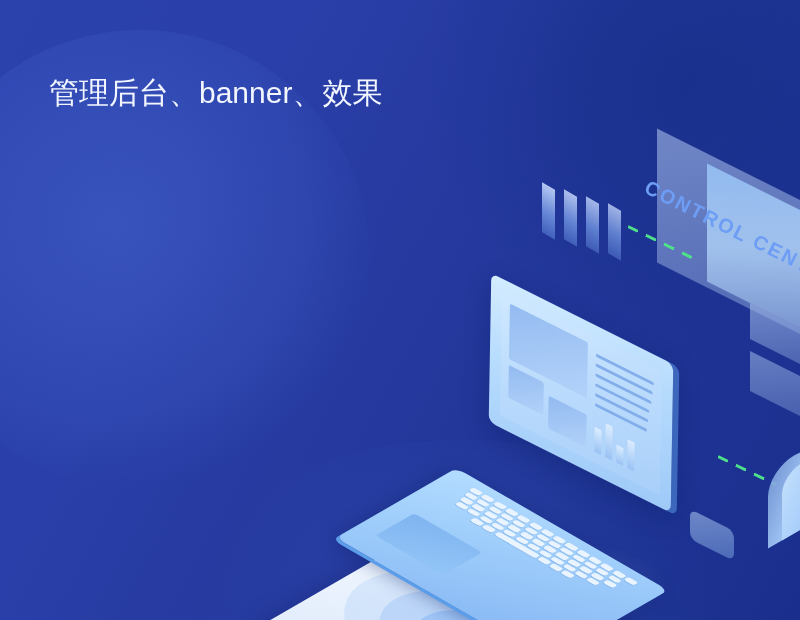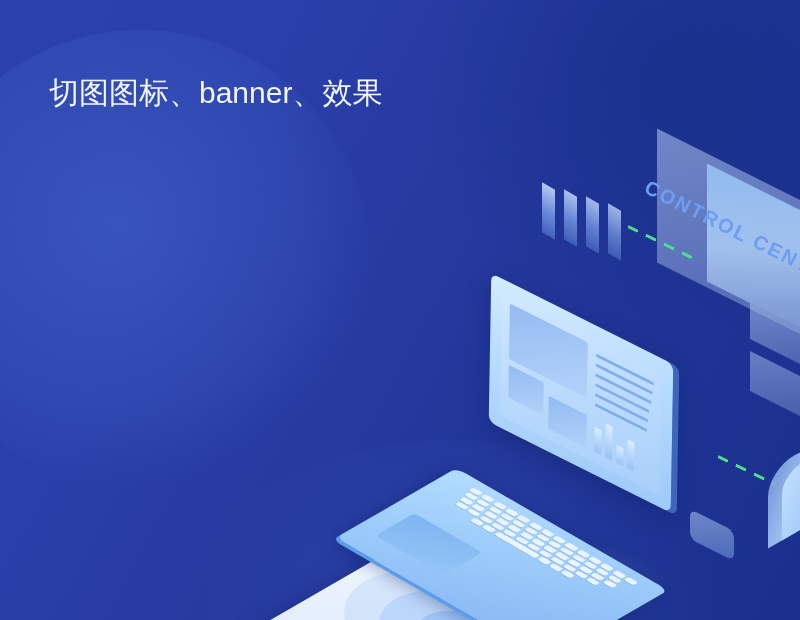--- a/index.html
+++ b/index.html
@@ -425,17 +425,17 @@
             <div class="sc-bar" style="left: 11px; height: 34px;"></div>
             <div class="sc-bar" style="left: 22px; height: 18.1333px;"></div>
             <div class="sc-bar" style="left: 33px; height: 29.4667px;"></div>
           </div>
       </div>
     </div>
   </div>
 
   <div class="copy">
     <div class="subcopy">
-      <span class="line">切图图标、banner、效果</span>
+      <span class="line">管理后台、banner、效果</span>
     </div>
   </div>
 
 </div>
 
 </body></html>

